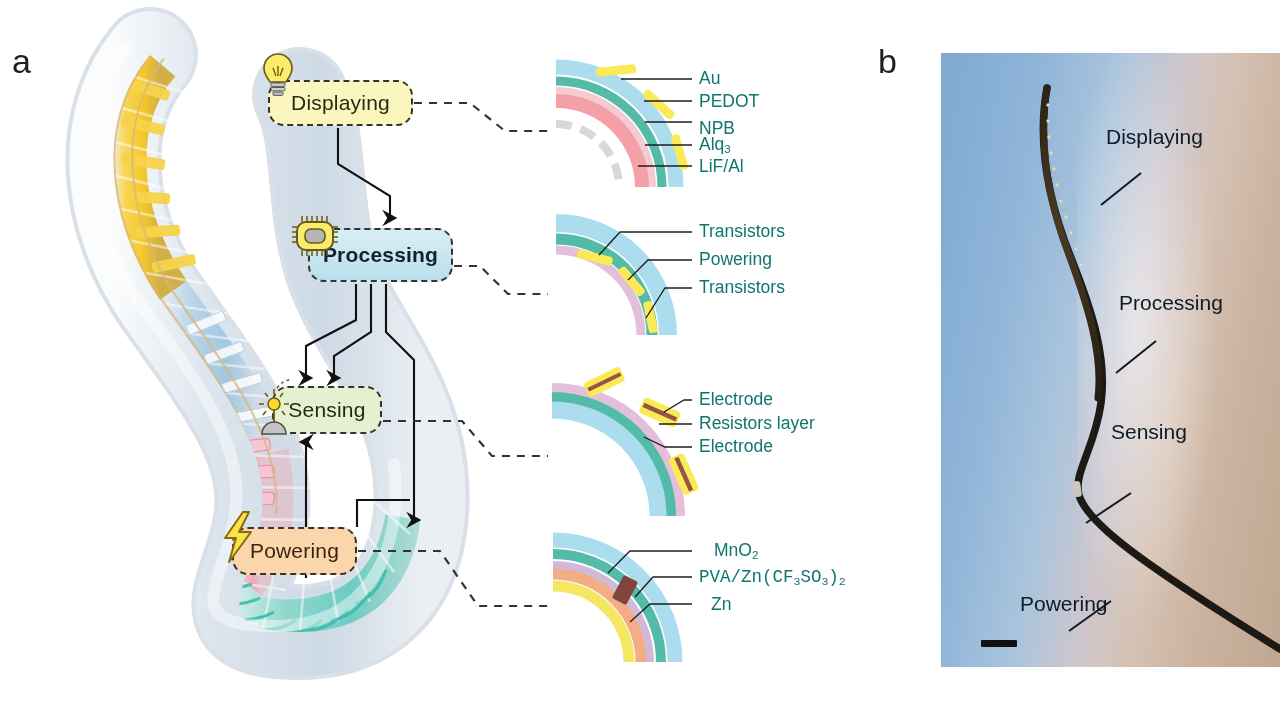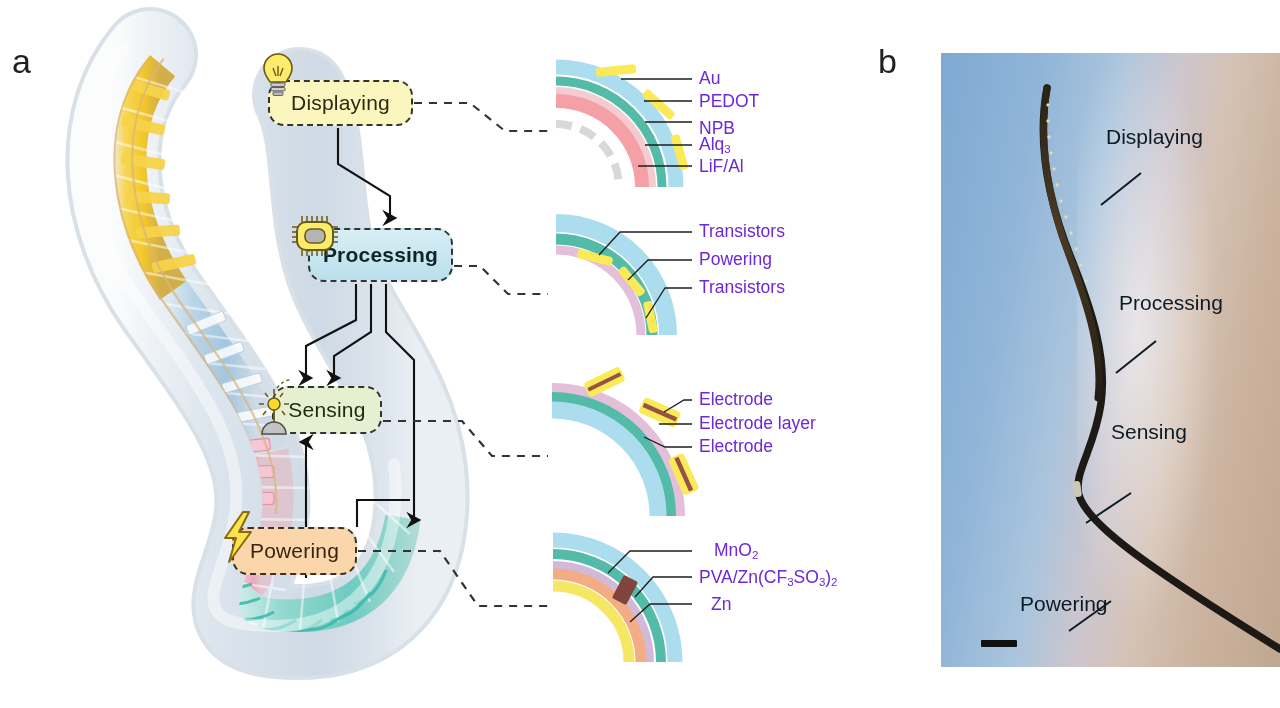--- a/index.html
+++ b/index.html
@@ -19,21 +19,21 @@
   #box-displaying{left:268px;top:80px;width:145px;height:46px;background:#fbf6bd;color:#2d2a14;}
   #box-processing{left:308px;top:228px;width:145px;height:54px;background:#cbe7f0;color:#10232b;font-weight:bold;
                   background:linear-gradient(180deg,#d9eef5 0%,#b9dfec 100%);}
   #box-sensing{left:272px;top:386px;width:110px;height:48px;background:#e4f0cf;color:#1d2a12;}
   #box-powering{left:232px;top:527px;width:125px;height:48px;background:#fbd6ab;color:#3a2410;}
 
   
   .svg-layer{position:absolute;left:0;top:0;width:1280px;height:708px;overflow:visible;}
 
   
-  .stack-label{position:absolute;font-size:17.5px;color:#6d28d9;white-space:nowrap;line-height:1;}
+  .stack-label{position:absolute;font-size:17.5px;color:#0f766e;white-space:nowrap;line-height:1;}
   .stack-label sub{font-size:11.5px;vertical-align:baseline;position:relative;top:3px;}
 
   
   #photo{position:absolute;left:941px;top:53px;width:339px;height:614px;overflow:hidden;
          background:linear-gradient(100deg,#7fa9d2 0%,#8fb4d8 22%,#a9c4dd 40%,#cdc6cd 54%,#d5c2b4 66%,#cbb39f 80%,#bfa792 100%);}
   #photo .glow{position:absolute;left:40%;top:0;width:45%;height:100%;
                background:radial-gradient(ellipse at 40% 45%,rgba(255,255,255,.55) 0%,rgba(255,255,255,0) 62%);}
   .photo-label{position:absolute;font-size:21px;color:#0d1b26;white-space:nowrap;line-height:1;}
   #scalebar{position:absolute;left:40px;top:587px;width:36px;height:7px;background:#111;border-radius:1px;}
 </style>
@@ -321,25 +321,25 @@
   <div class="stack-label" style="left:699px;top:93px;">PEDOT</div>
   <div class="stack-label" style="left:699px;top:120px;">NPB</div>
   <div class="stack-label" style="left:699px;top:136px;">Alq<sub>3</sub></div>
   <div class="stack-label" style="left:699px;top:158px;text-align:center;">LiF/Al</div>
 
   <div class="stack-label" style="left:699px;top:223px;">Transistors</div>
   <div class="stack-label" style="left:699px;top:251px;">Powering</div>
   <div class="stack-label" style="left:699px;top:279px;">Transistors</div>
 
   <div class="stack-label" style="left:699px;top:391px;">Electrode</div>
-  <div class="stack-label" style="left:699px;top:415px;">Electrode layer</div>
+  <div class="stack-label" style="left:699px;top:415px;">Resistors layer</div>
   <div class="stack-label" style="left:699px;top:438px;">Electrode</div>
 
   <div class="stack-label" style="left:699px;top:542px;margin-left:15px;">MnO<sub>2</sub></div>
-  <div class="stack-label" style="left:699px;top:569px;">PVA/Zn(CF<sub>3</sub>SO<sub>3</sub>)<sub>2</sub></div>
+  <div class="stack-label" style="left:699px;top:569px;font-family:Liberation Mono, monospace;">PVA/Zn(CF<sub>3</sub>SO<sub>3</sub>)<sub>2</sub></div>
   <div class="stack-label" style="left:699px;top:596px;margin-left:12px;">Zn</div>
 
   <div id="photo">
     <div class="glow"></div>
     <svg width="339" height="614" viewBox="0 0 339 614" style="position:absolute;left:0;top:0;">
       <defs>
         <linearGradient id="fiberSeg" x1="0" y1="0" x2="0" y2="1">
           <stop offset="0%" stop-color="#2b2317"></stop>
             <stop offset="45%" stop-color="#4a3a22"></stop>
           <stop offset="100%" stop-color="#241d14"></stop>

